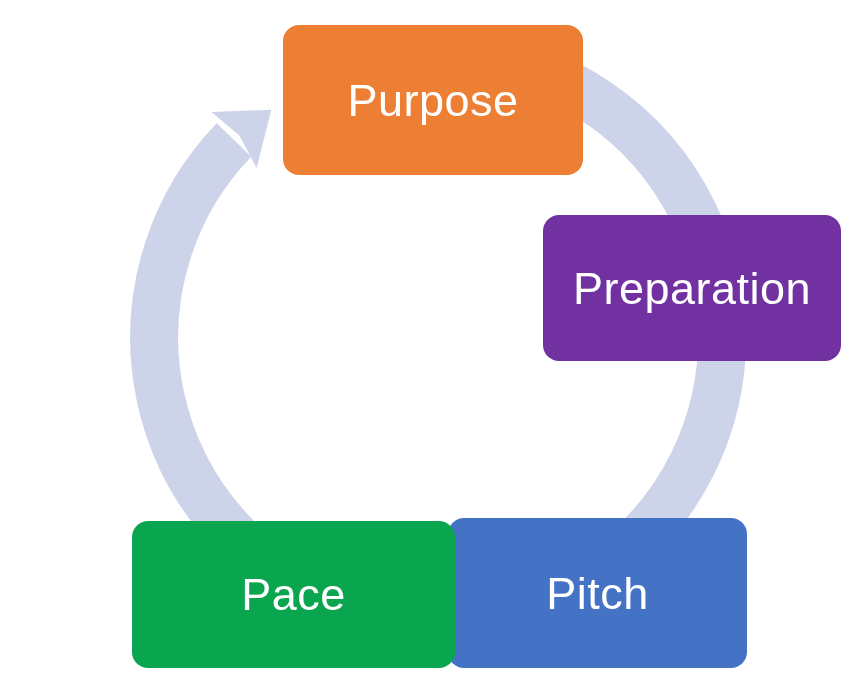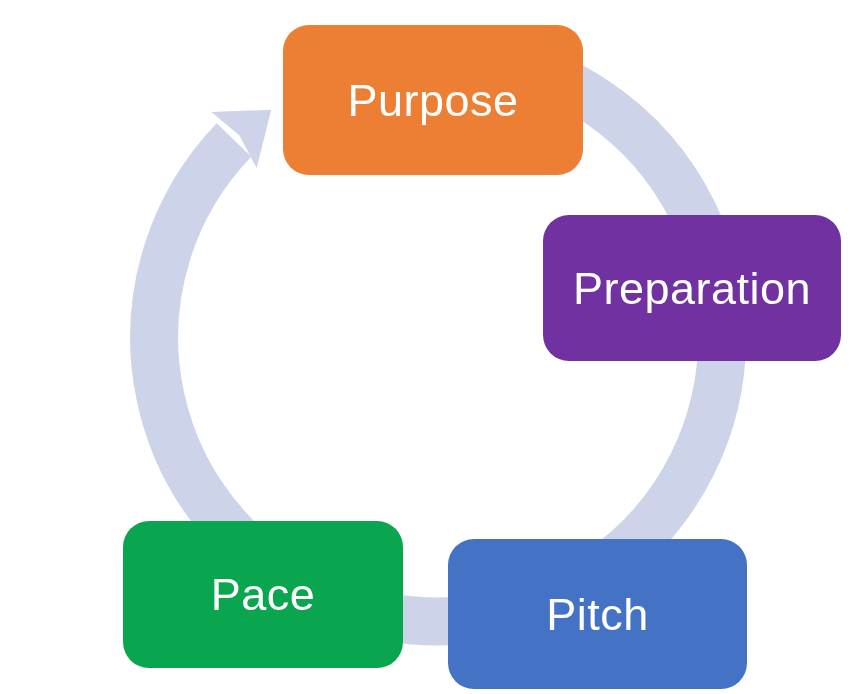--- a/index.html
+++ b/index.html
@@ -18,35 +18,35 @@
   .ring-svg {
     position: absolute;
     left: 0;
     top: 0;
     width: 865px;
     height: 694px;
     display: block;
   }
   .node {
     position: absolute;
-    border-radius: 26px;
+    border-radius: 16px;
     display: flex;
     align-items: center;
     justify-content: center;
     text-align: center;
   }
   .node-label {
     font-size: 45px;
     line-height: 1;
     letter-spacing: 0.5px;
   }
   .node-purpose     { left: 283px; top:  25px; width: 300px; height: 150px; }
   .node-preparation { left: 543px; top: 215px; width: 298px; height: 146px; }
-  .node-pitch       { left: 448px; top: 518px; width: 299px; height: 150px; margin-top: 21px; }
-  .node-pace        { left: 123px; top: 521px; width: 280px; height: 147px; }
+  .node-pitch       { left: 448px; top: 518px; width: 299px; height: 150px; }
+  .node-pace        { left: 132px; top: 521px; width: 323px; height: 147px; }
   .node-progress    { left:  28px; top: 216px; width: 294px; height: 146px; }
 </style>
 </head>
 <body>
 
 <div class="canvas">
 
   <svg class="ring-svg" viewBox="0 0 865 694">
 
     <path d="M 332 74 A 284 284 0 1 1 234 140" fill="none" stroke-width="48" stroke="#CDD3E8"></path>

